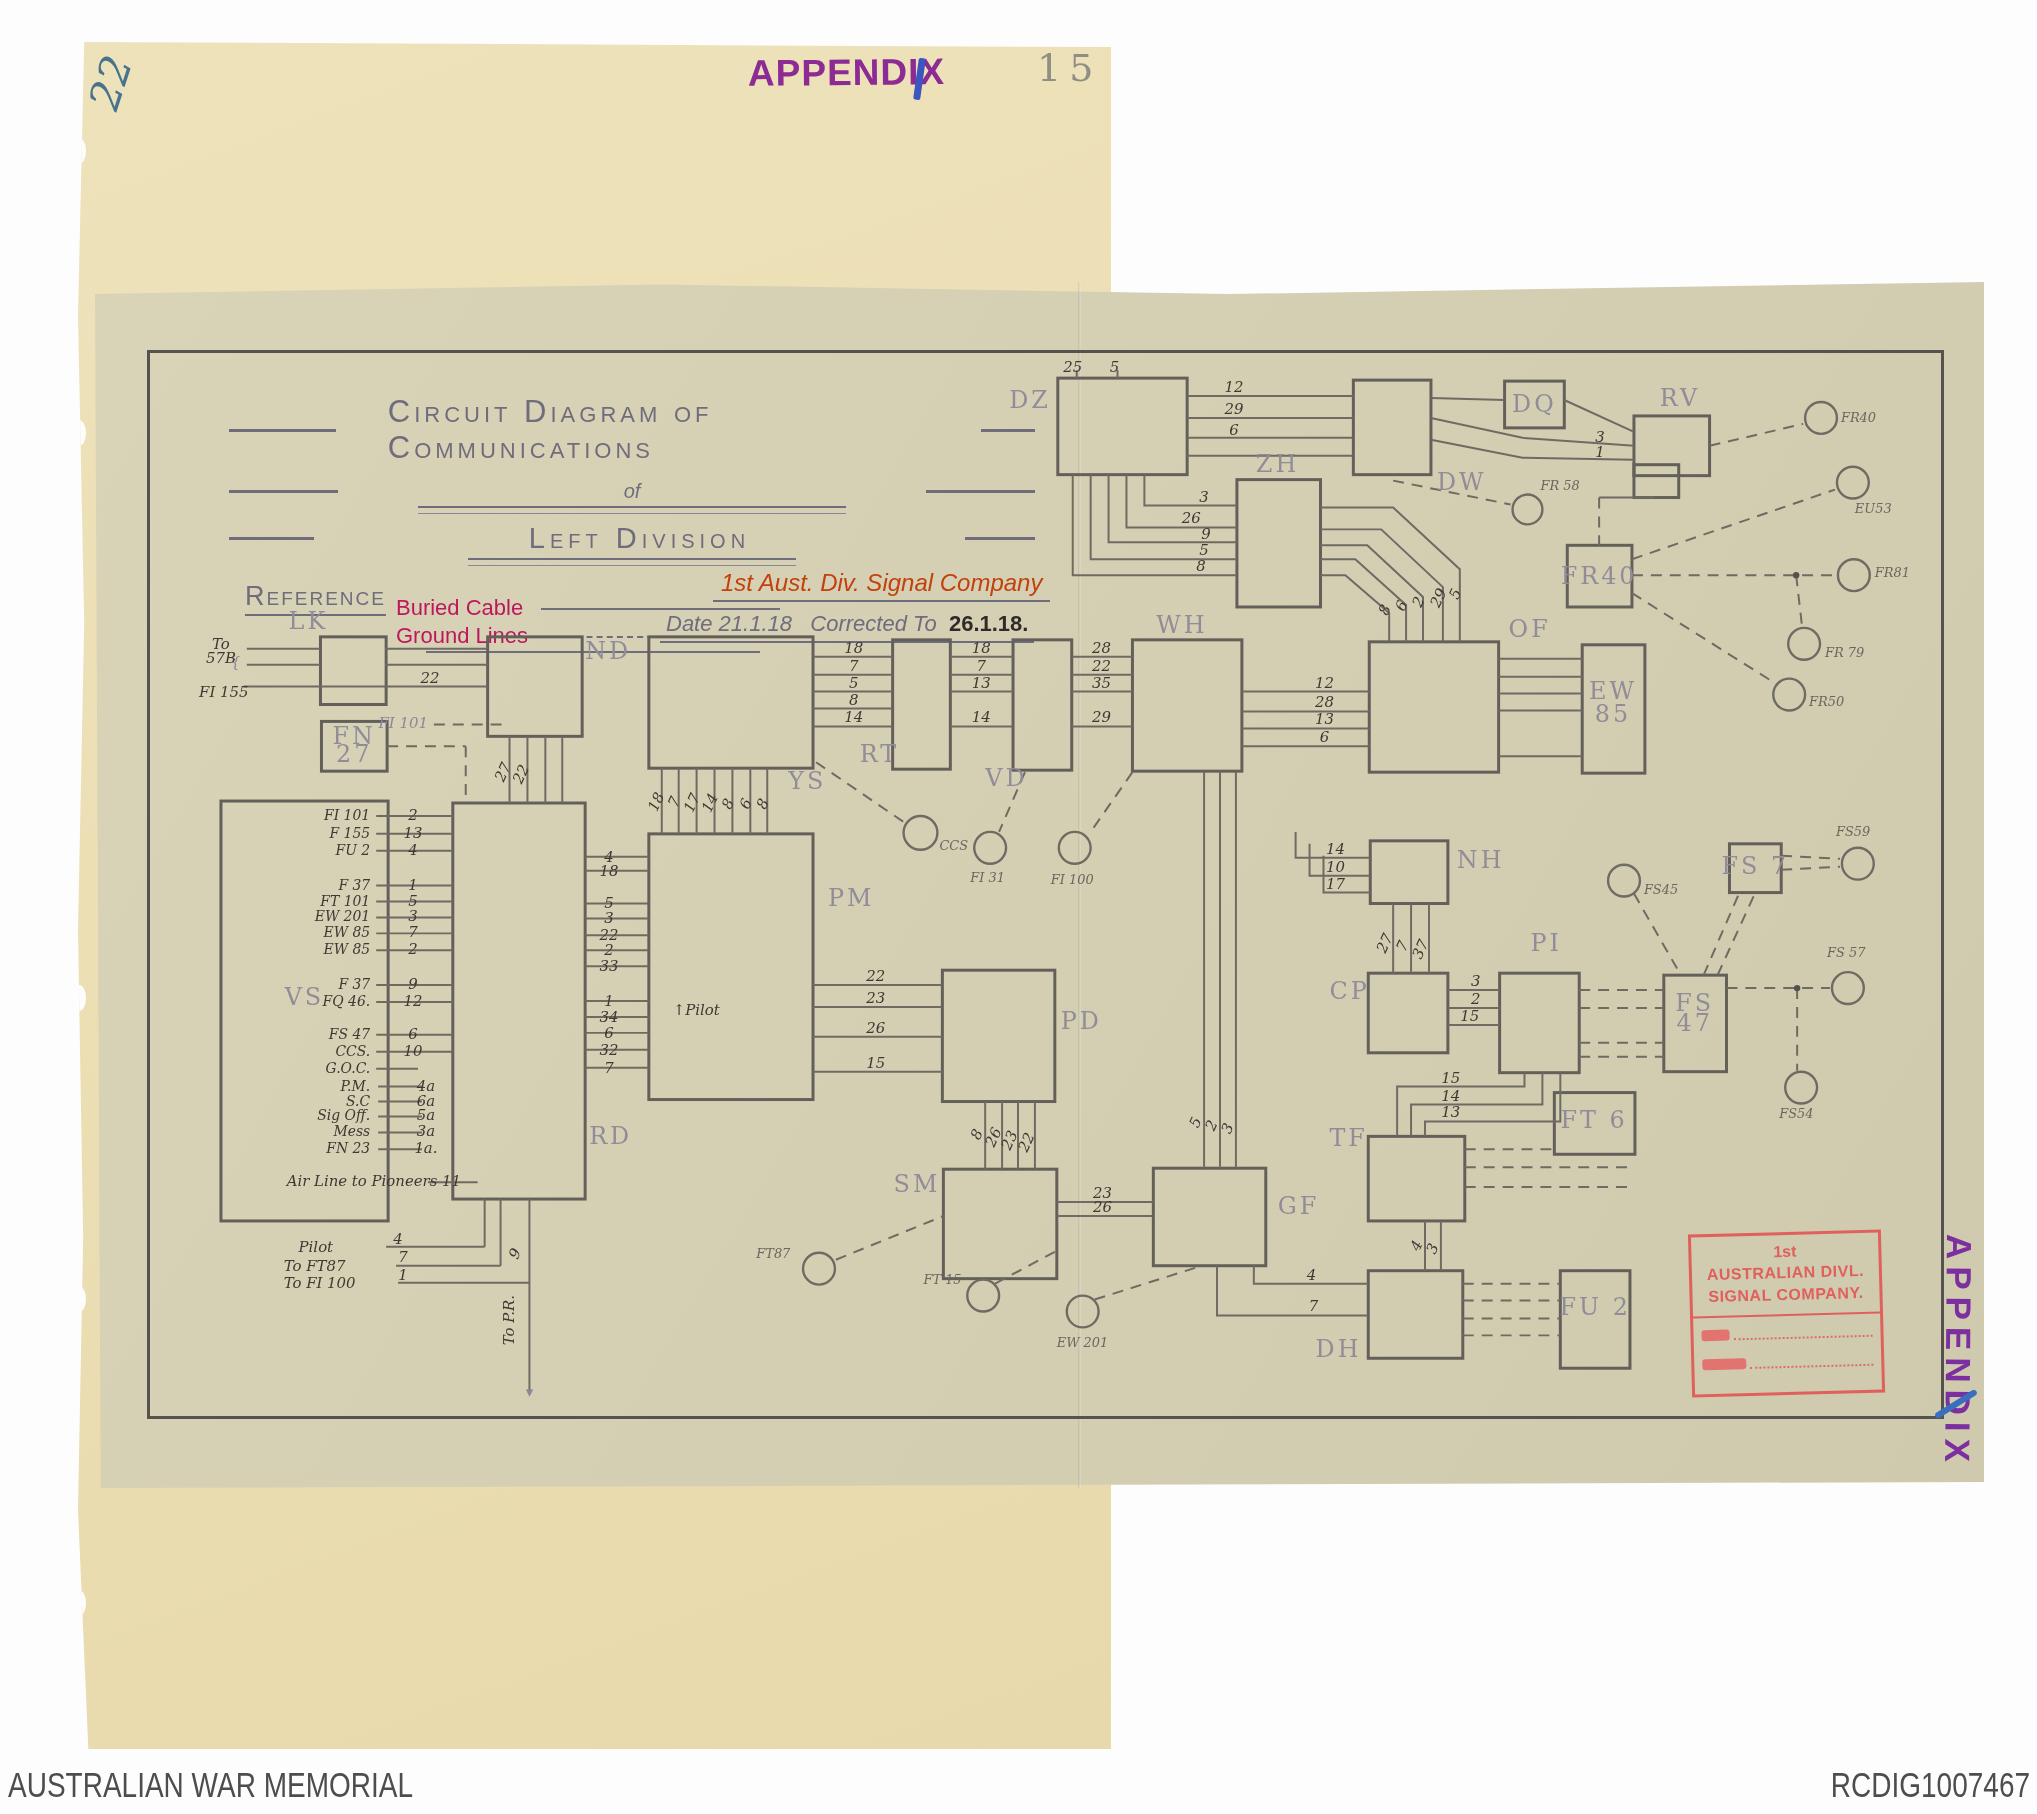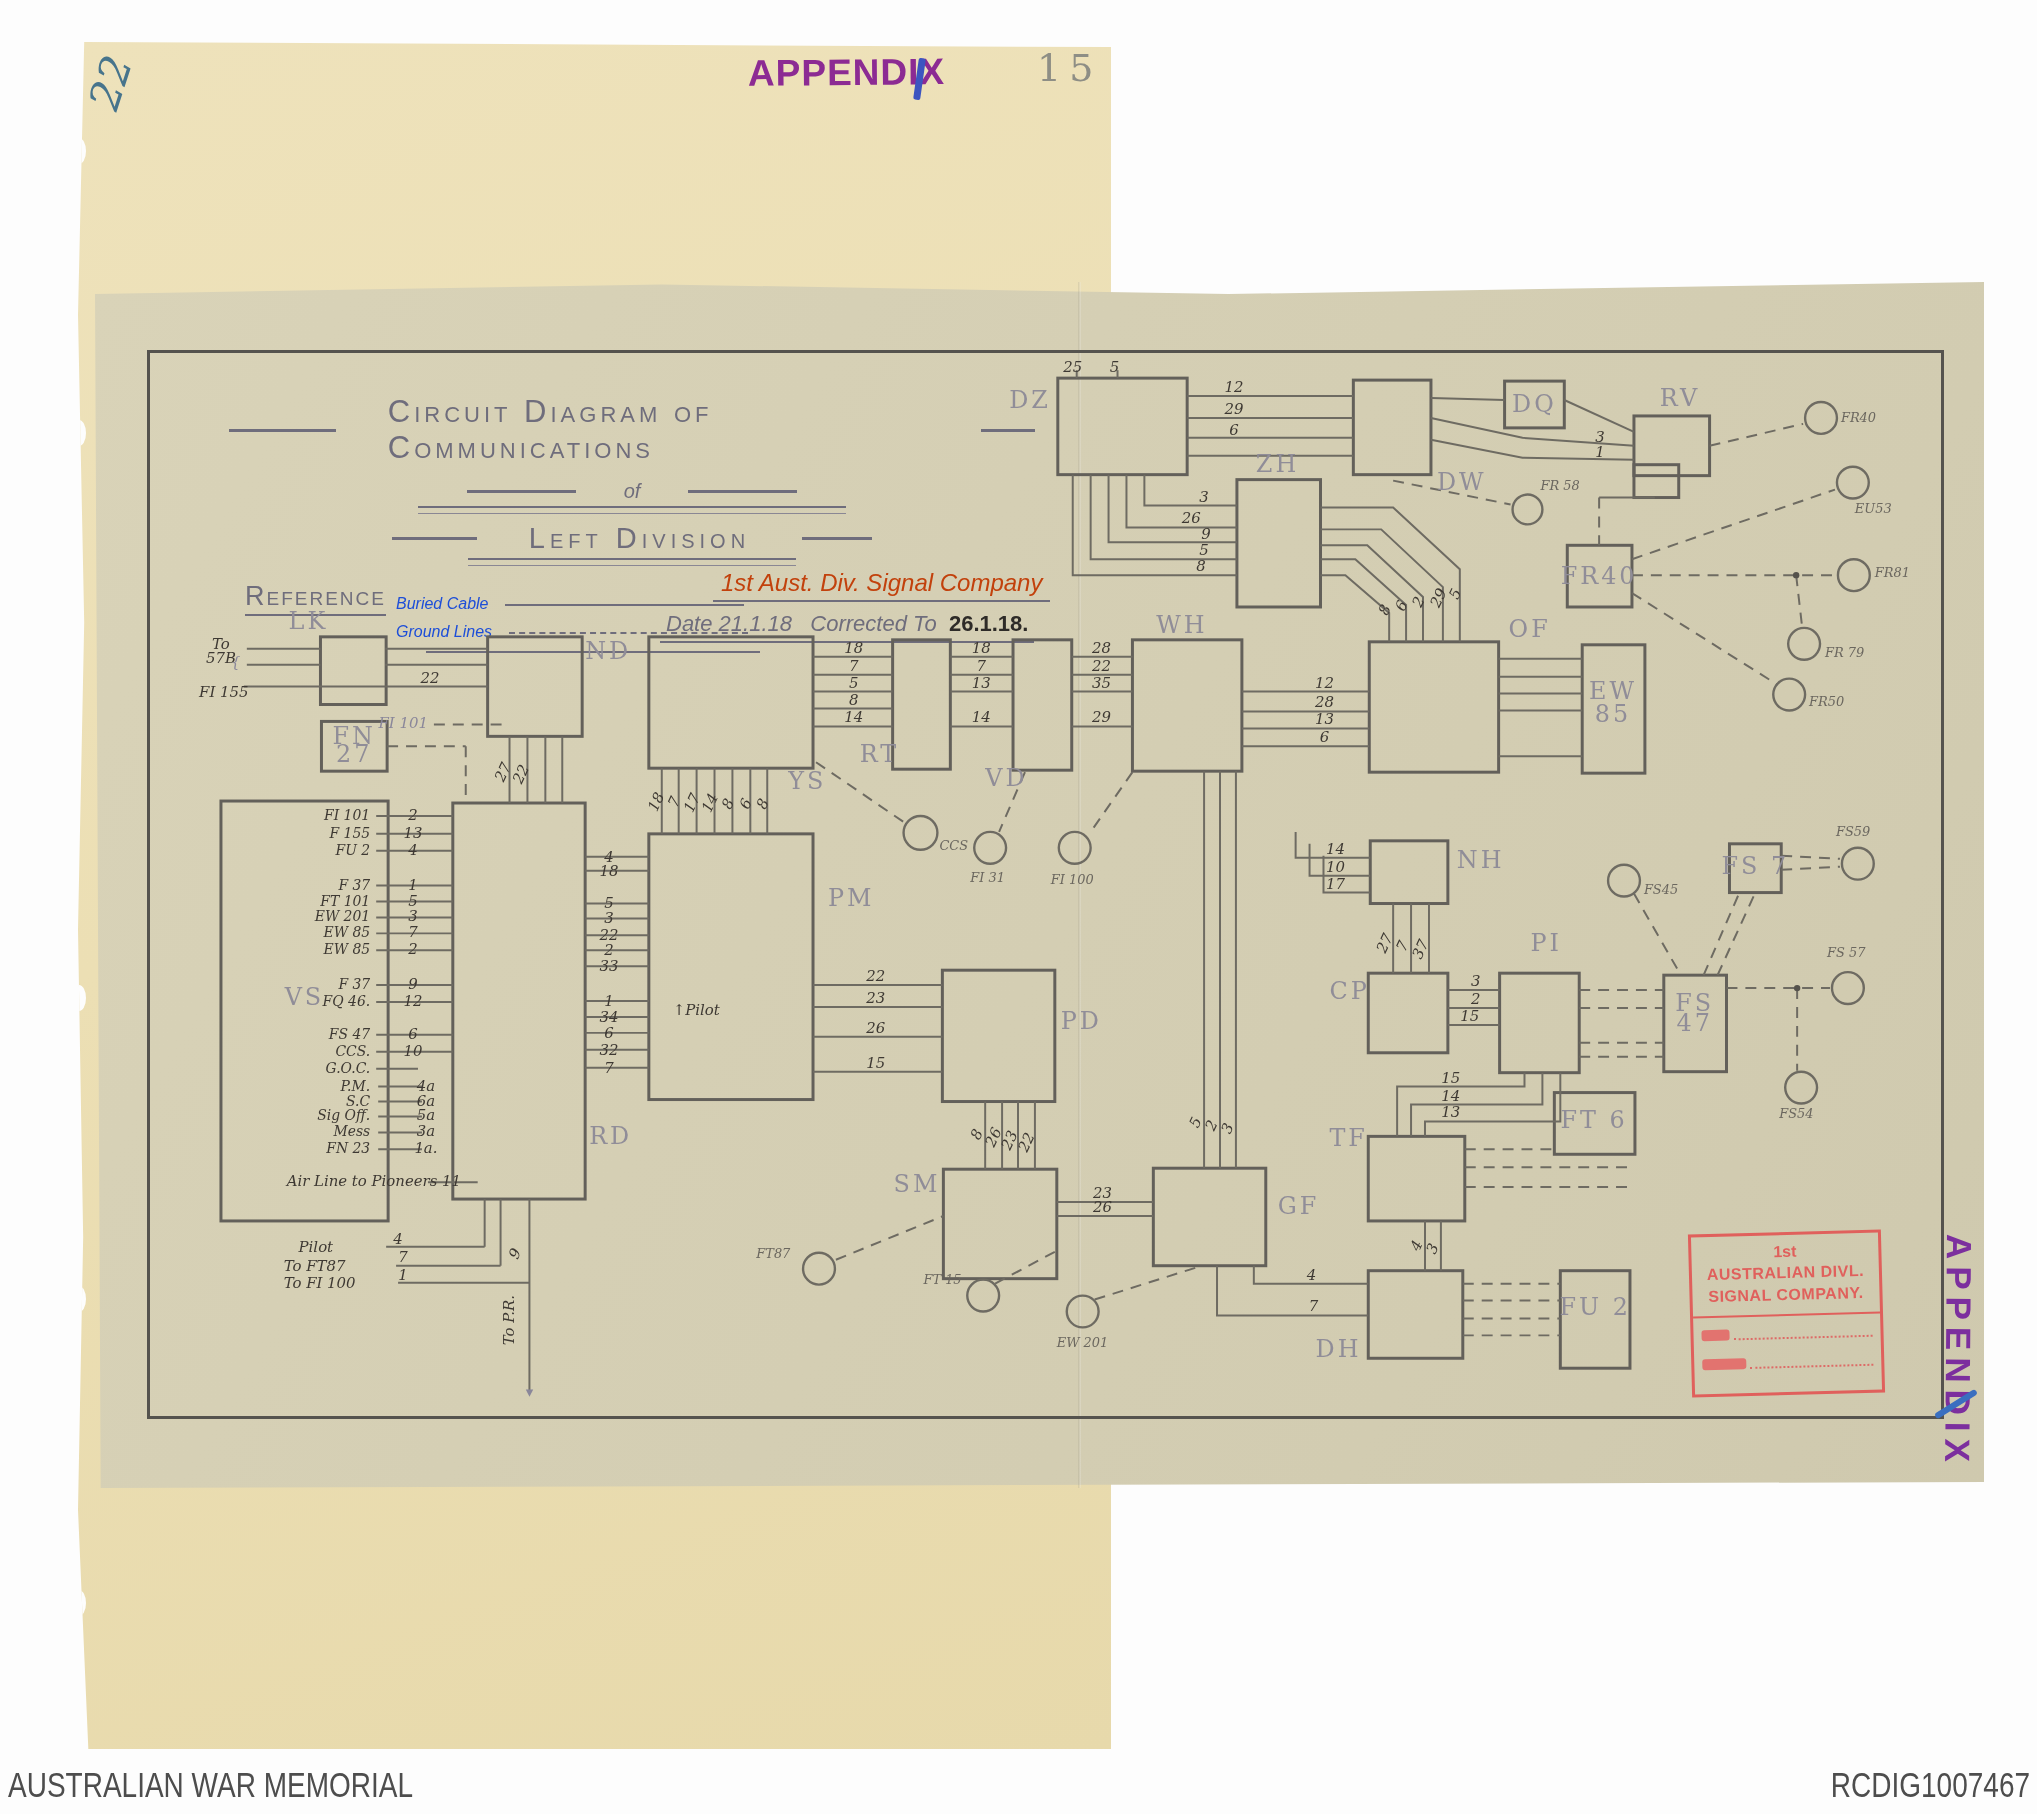--- a/index.html
+++ b/index.html
@@ -14,30 +14,30 @@
   .sheet2{position:absolute;left:95px;top:282px;width:1889px;height:1206px;
           background:linear-gradient(120deg,#d9d3b8 0%,#d5cfb4 40%,#d2ccb1 75%,#cfc9ae 100%);
           box-shadow:3px 4px 10px rgba(0,0,0,.3);
           clip-path:polygon(0 1%,30% 0.2%,60% 1%,100% 0,100% 99.5%,0.3% 100%);}
   .crease{position:absolute;top:282px;height:1206px;width:3px;
           background:linear-gradient(to right,rgba(120,115,95,.18),rgba(255,255,255,.25));}
   .frame{position:absolute;left:147px;top:350px;width:1791px;height:1063px;
          border:3px solid #55534e;}
   
   .titleblock{position:absolute;left:229px;top:394px;width:806px;color:#6f6d7c;}
-  .trow{display:flex;align-items:center;justify-content:center;gap:36px;}
+  .trow{display:flex;align-items:center;justify-content:space-between;gap:36px;}
   .rule{display:inline-block;height:0;border-top:3px solid #6f6d7c;}
   .t1{font-size:31px;letter-spacing:4px;font-variant:small-caps;}
   .t2{font-size:20px;font-style:italic;}
   .t3{font-size:29px;letter-spacing:5px;font-variant:small-caps;}
   .dblu{height:5px;border-top:2.5px solid #6f6d7c;border-bottom:1.5px solid #8a8794;margin:3px auto 0;}
   
   .refhead{position:absolute;left:245px;top:581px;font-size:27px;letter-spacing:2px;
            color:#6f6d7c;font-variant:small-caps;border-bottom:2.5px solid #6f6d7c;padding-bottom:2px;}
-  .refrow{position:absolute;color:#1d4ed8;font-size:16px;font-style:italic;white-space:nowrap;}
+  .refrow{position:absolute;color:#be185d;font-size:22px;white-space:nowrap;}
   .sample{display:inline-block;vertical-align:middle;width:239px;height:0;margin-left:12px;}
   .solid{border-top:2.5px solid #6f6d7c;}
   .dashedln{border-top:2.5px dashed #6f6d7c;}
   .company{position:absolute;left:697px;top:569px;font-size:24px;font-style:italic;color:#c2410c;
            border-bottom:2.5px solid #6f6d7c;padding:0 8px 3px;margin-left:16px;}
   .dateline{position:absolute;left:660px;top:611px;font-size:22px;font-style:italic;color:#6f6d7c;
             border-bottom:2.5px solid #6f6d7c;padding:0 6px 4px;white-space:nowrap;}
   .corrdate{color:#2e2b28;font-weight:bold;font-style:normal;}
   .refunder{position:absolute;left:426px;top:651px;width:334px;border-top:2.5px solid #6f6d7c;}
   

